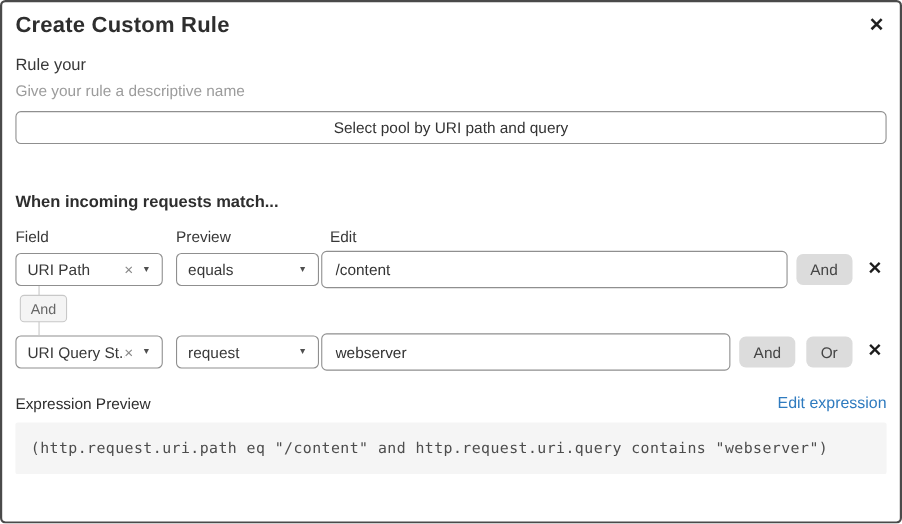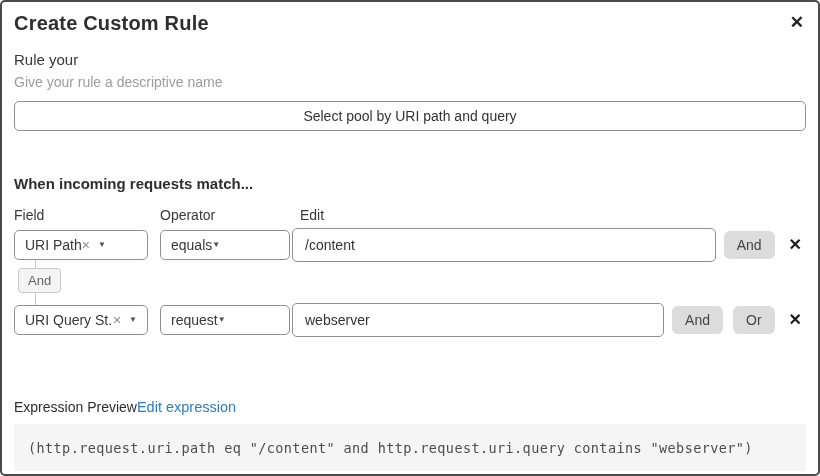--- a/index.html
+++ b/index.html
@@ -37,21 +37,21 @@
 
   .match-heading { margin-top: 44px; font-size: 15px; font-weight: 700; color: #2e2e2e; }
 
   .col-labels { display: flex; margin-top: 15px; font-size: 14px; color: #383838; }
   .col-field { width: 146px; }
   .col-op { width: 140px; }
   .col-value { flex: 1; }
 
   .match-row { display: flex; align-items: center; margin-top: 7px; height: 30px; }
   .select {
-    display: flex; align-items: center; 
+    display: flex; align-items: center; justify-content: space-between;
     height: 30px; border: 1px solid #8f8f8f; border-radius: 5px;
     padding: 0 10px; font-size: 14px; color: #383838; background: #fff; cursor: pointer;
   }
   .select-field { width: 134px; margin-right: 12px; }
   .select-op { width: 130px; margin-right: 2px; }
   .select-text { white-space: nowrap; overflow: hidden; }
   .select-icons { display: flex; align-items: center; flex-shrink: 0; }
   .clear-x { color: #8a8a8a; font-size: 14px; margin-right: 8px; line-height: 1; }
   .caret { color: #4f4f4f; font-size: 8px; line-height: 1; }
 
@@ -77,21 +77,21 @@
   .connector-line {
     position: absolute; left: 21px; top: 0; bottom: 0; width: 1px; background: #c8c8c8;
   }
   .connector-badge {
     position: absolute; left: 4px; top: 8px;
     padding: 4px 9px; background: #f4f4f4;
     border: 1px solid #c8c8c8; border-radius: 4px;
     font-size: 13px; color: #666;
   }
 
-  .expr-header { display: flex; align-items: center; margin-top: 64px; }
+  .expr-header { display: flex; justify-content: space-between; align-items: center; margin-top: 24px; }
   .expr-label { font-size: 14px; color: #2e2e2e; }
   .edit-link { font-size: 14.5px; color: #2f7bbf; cursor: pointer; text-decoration: none; }
 
   .code-block {
     margin-top: 9px; background: #f5f5f5; border-radius: 2px;
     height: 47px; display: flex; align-items: center;
     padding: 0 14px;
     font-family: "DejaVu Sans Mono", "Liberation Mono", monospace;
     font-size: 13.5px; letter-spacing: 0.4px; color: #4d4d4d;
     white-space: pre; overflow: hidden;
@@ -110,21 +110,21 @@
   <div class="rule-name-section">
     <div class="field-label">Rule your</div>
     <div class="helper-text">Give your rule a descriptive name</div>
     <input class="text-input" type="text" value="Select pool by URI path and query" style="">
   </div>
 
   <div class="match-heading">When incoming requests match...</div>
 
   <div class="col-labels">
     <div class="col-field">Field</div>
-    <div class="col-op">Operator</div>
+    <div class="col-op">Preview</div>
     <div class="col-value">Edit</div>
   </div>
 
   <div class="match-row">
     <div class="select select-field">
       <span class="select-text">URI Path</span>
       <span class="select-icons">
         <span class="clear-x">×</span>
         <span class="caret">▼</span>
       </span>

